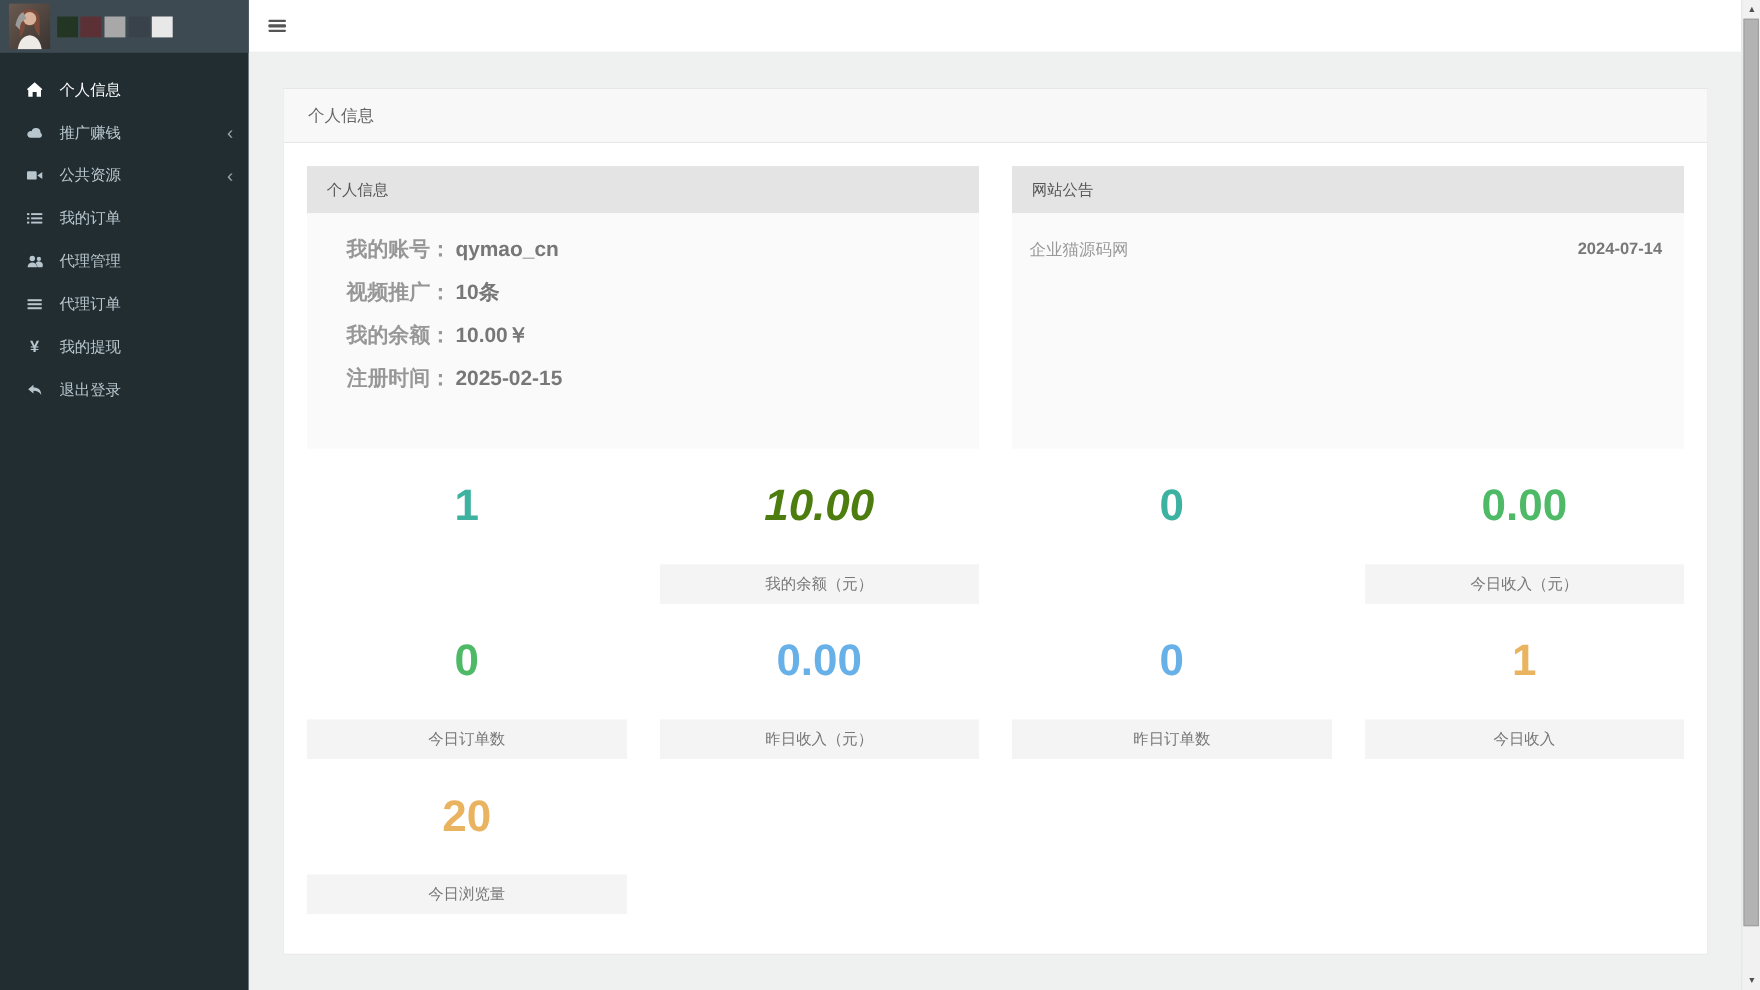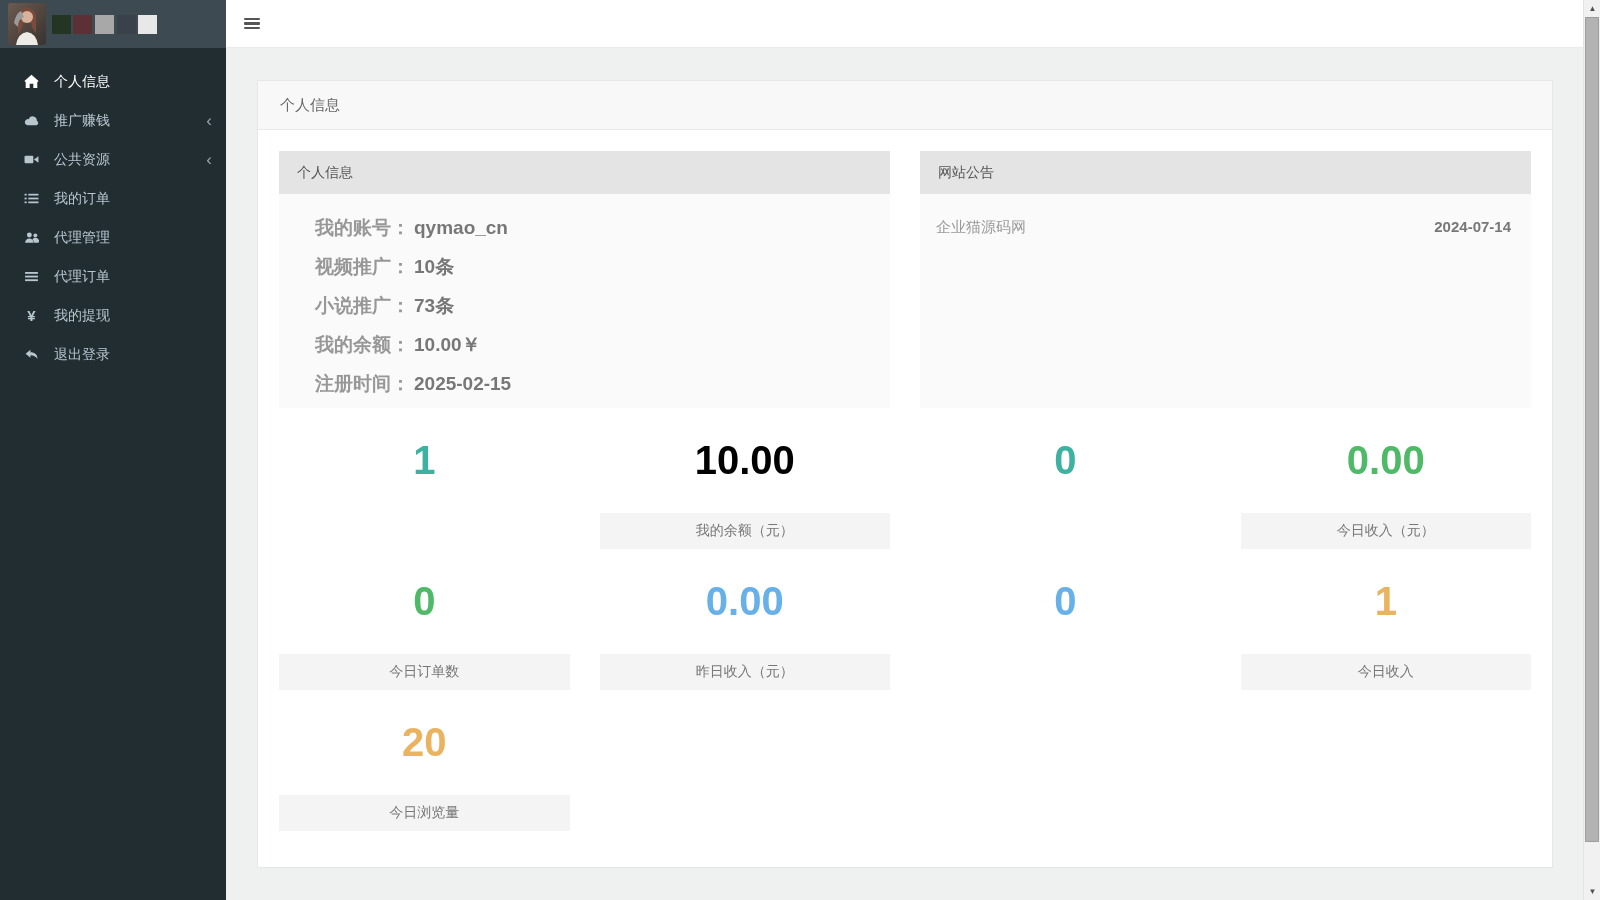--- a/index.html
+++ b/index.html
@@ -199,23 +199,20 @@
             <div class="panel-header">个人信息</div>
             <div class="panel-body">
               <div class="info-list">
                 <div class="info-row">
                   <span class="lbl">我的账号：</span><span class="val">qymao_cn</span>
                 </div>
                 <div class="info-row">
                   <span class="lbl">视频推广：</span><span class="val">10条</span>
                 </div>
                 <div class="info-row">
-                  <span class="lbl">小说推广：</span><span class="val">73条</span>
-                </div>
-                <div class="info-row">
                   <span class="lbl">我的余额：</span><span class="val">10.00￥</span>
                 </div>
                 <div class="info-row">
                   <span class="lbl">注册时间：</span><span class="val">2025-02-15</span>
                 </div>
               </div>
             </div>
           </div>
 
           <div class="panel">
@@ -227,40 +224,41 @@
               </div>
             </div>
           </div>
         </div>
 
         <div class="stats-grid">
           <div class="stat">
             <div class="stat-number" style="color: rgb(62, 178, 160);">1</div>
           </div>
           <div class="stat">
-            <div class="stat-number" style="color: #000000;">10.00</div>
+            <div class="stat-number" style="color: #4d7c0f; font-style: italic;">10.00</div>
             <div class="stat-label">我的余额（元）</div>
           </div>
           <div class="stat">
             <div class="stat-number" style="color: rgb(62, 178, 160);">0</div>
           </div>
           <div class="stat">
             <div class="stat-number" style="color: rgb(78, 185, 102);">0.00</div>
             <div class="stat-label">今日收入（元）</div>
           </div>
           <div class="stat">
             <div class="stat-number" style="color: rgb(78, 185, 102);">0</div>
             <div class="stat-label">今日订单数</div>
           </div>
           <div class="stat">
             <div class="stat-number" style="color: rgb(104, 176, 232);">0.00</div>
             <div class="stat-label">昨日收入（元）</div>
           </div>
           <div class="stat">
             <div class="stat-number" style="color: rgb(104, 176, 232);">0</div>
+            <div class="stat-label">昨日订单数</div>
           </div>
           <div class="stat">
             <div class="stat-number" style="color: rgb(233, 179, 96);">1</div>
             <div class="stat-label">今日收入</div>
           </div>
           <div class="stat">
             <div class="stat-number" style="color: rgb(233, 179, 96);">20</div>
             <div class="stat-label">今日浏览量</div>
           </div>
         </div>

